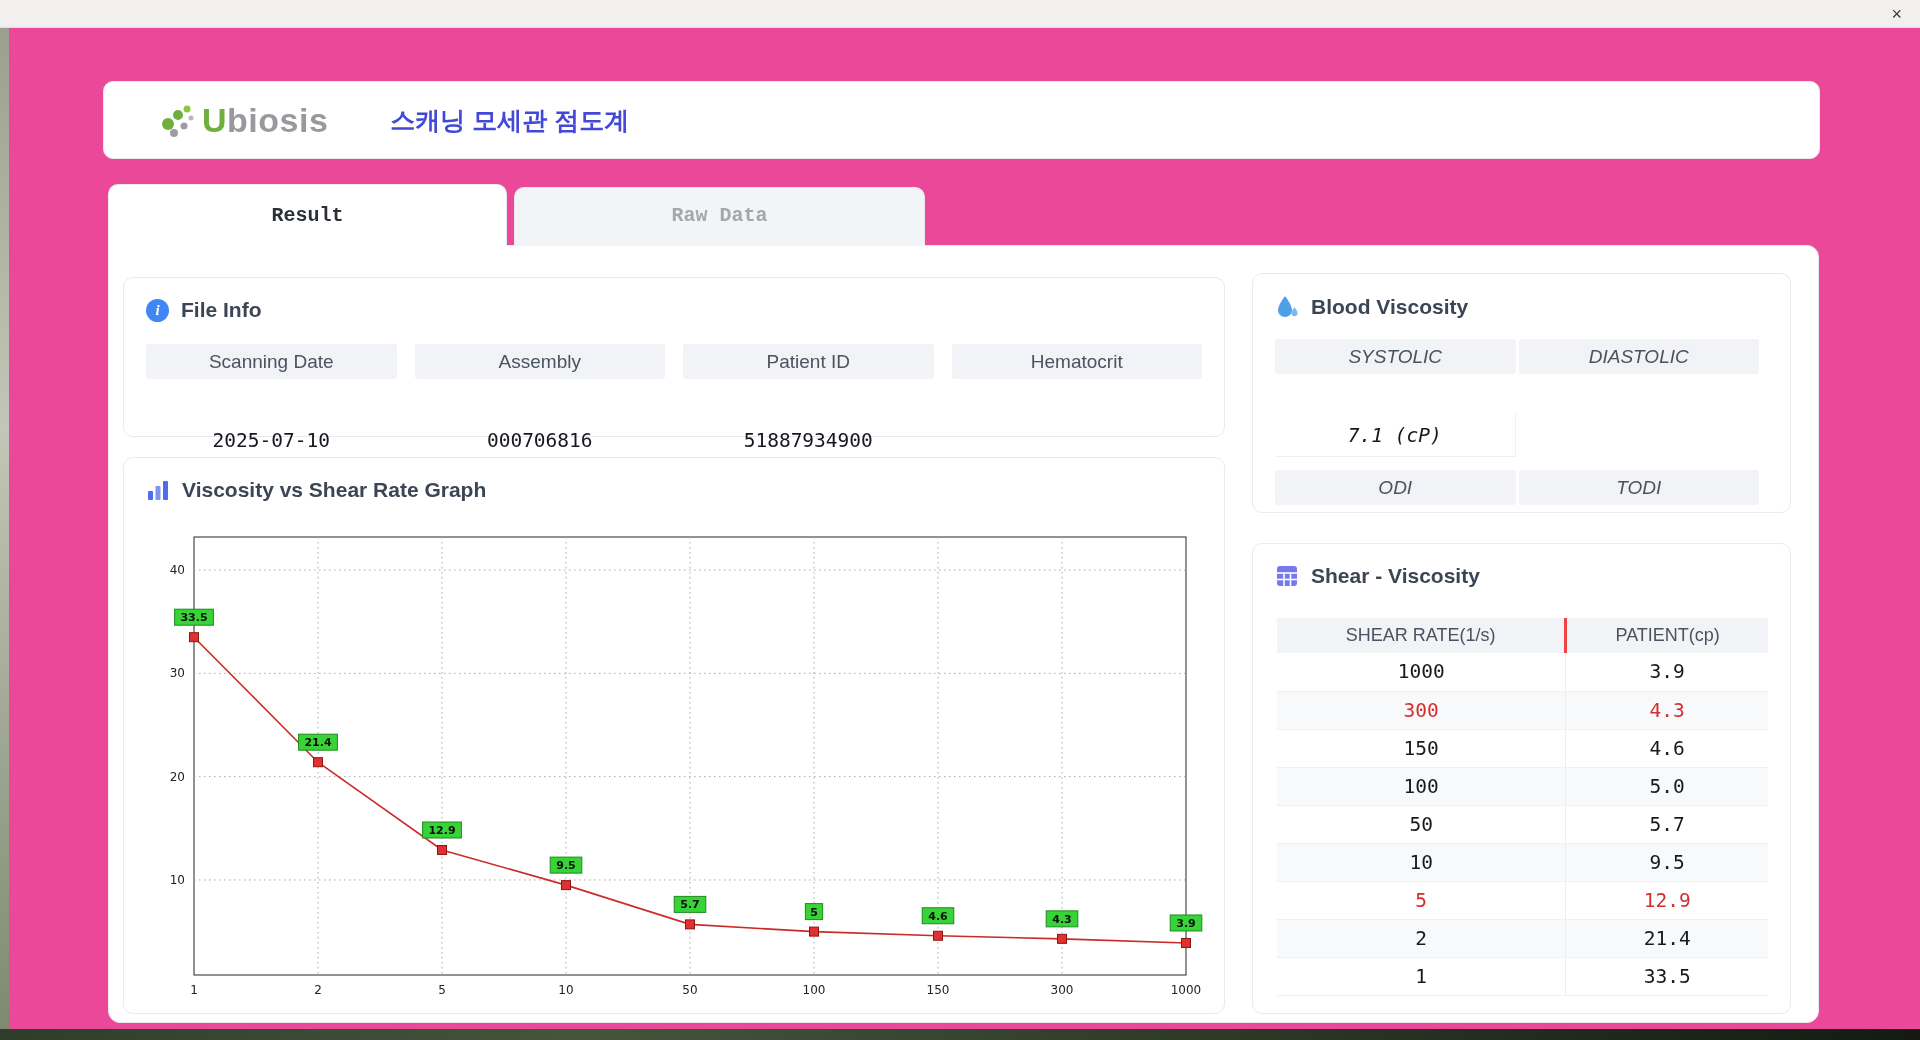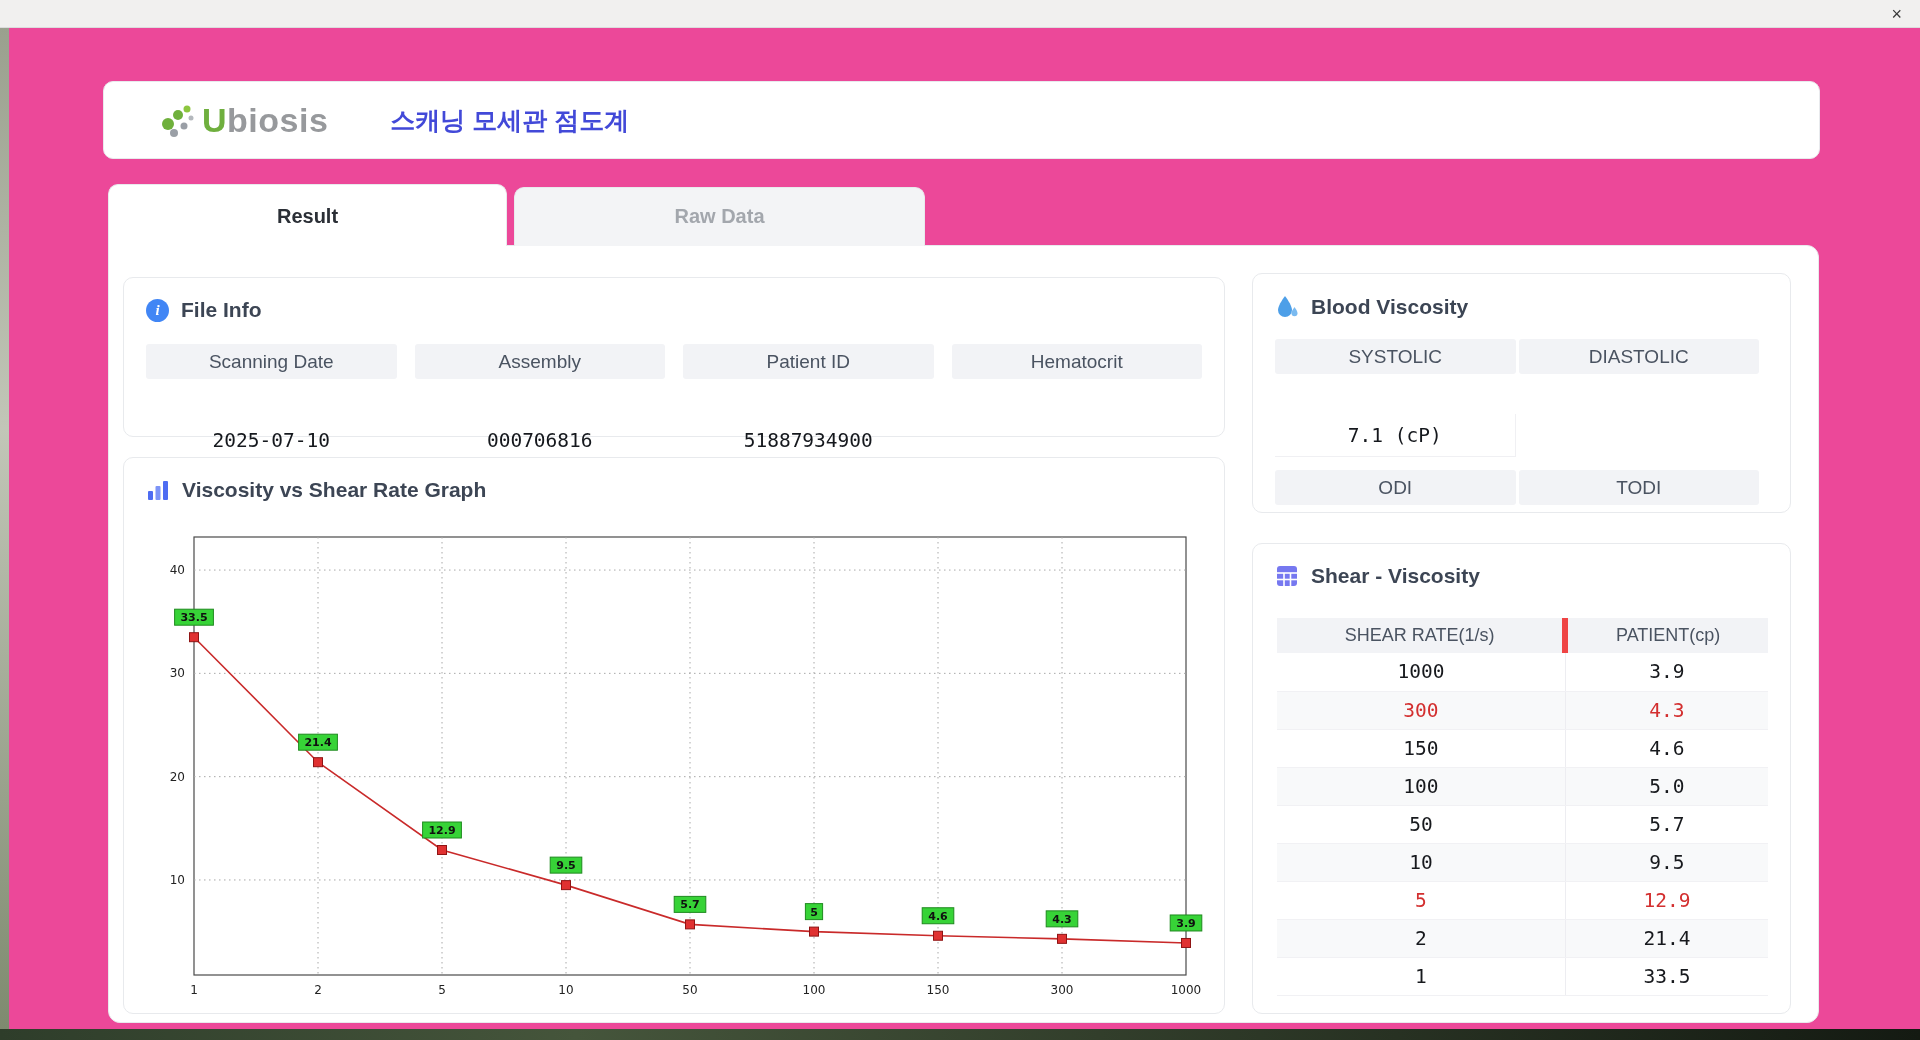--- a/index.html
+++ b/index.html
@@ -16,51 +16,51 @@
   
   .header-card { position:absolute; left:94px; top:53px; width:1717px; height:78px; border:1px solid #e8eaed; border-radius:10px; background:#fff; display:flex; align-items:center; }
   .logo { display:flex; align-items:center; gap:4px; margin-left:50px; }
   .logo-text { font-size:34px; font-weight:bold; letter-spacing:0.5px; }
   .logo-text .u { color:#6faf3e; }
   .logo-text .rest { color:#97999c; }
   .app-title { margin-left:62px; font-size:25px; font-weight:bold; color:#4249d8; }
 
   
   .tabs { position:absolute; left:99px; top:156px; width:1000px; height:63px; z-index:3; }
-  .tab { position:absolute; text-align:center; font-size:20px; font-weight:bold; border-radius:10px 10px 0 0; }
+  .tab { position:absolute; text-align:center; font-size:20px; font-weight:bold; border-radius:10px 10px 0 0;font-family:Liberation Mono, monospace; }
   .tab.active { left:0; top:0; width:399px; height:62px; line-height:62px; background:#fff; border:1px solid #e8eaed; border-bottom:none; color:#2b2f36; z-index:3; }
   .tab.inactive { left:406px; top:3px; width:411px; height:59px; line-height:56px; background:#f3f4f6; border:1px solid #e8eaed; border-bottom:none; color:#a3a7ad; z-index:1; }
 
   
   .main-panel { position:absolute; left:99px; top:217px; width:1711px; height:778px; border:1px solid #e8eaed; border-radius:0 12px 12px 12px; background:#fff; z-index:2; }
   .card { position:absolute; background:#fff; border:1px solid #e8eaed; border-radius:10px; }
   .card-head { position:absolute; left:22px; top:20px; display:flex; align-items:center; gap:12px; font-size:21px; font-weight:bold; color:#3c4554; z-index:2; }
   .icon-info { width:23px; height:23px; border-radius:50%; background:#4186f5; color:#fff; display:flex; align-items:center; justify-content:center; font:italic bold 15px "Liberation Serif", serif; }
 
   .file-info-card { left:14px; top:31px; width:1102px; height:160px; }
   .fi-fields { position:absolute; left:22px; right:22px; top:66px; display:grid; grid-template-columns:repeat(4,1fr); column-gap:18px; }
   .flabel { height:35px; background:#f2f3f6; border-radius:3px; display:flex; align-items:center; justify-content:center; font-size:19px; color:#4a5361; }
   .fvalue { height:43px; display:flex; align-items:center; justify-content:center; font-size:19.5px; color:#15181d;margin-top:40px; }
 
   .graph-card { left:14px; top:211px; width:1102px; height:557px; }
   .chart-svg { position:absolute; left:0; top:0; z-index:1; }
   .chart-svg .tick { font:12px "DejaVu Sans", sans-serif; fill:#222; }
   .chart-svg .ptlabel { font:bold 11px "DejaVu Sans", sans-serif; fill:#101010; }
 
   .bv-card { left:1143px; top:27px; width:539px; height:240px; }
-  .bv-grid { position:absolute; left:22px; right:31px; top:65px; }
+  .bv-grid { position:absolute; left:22px; right:31px; top:65px;font-style:italic; }
   .bv-pair { margin-bottom:13px; }
   .bv-labels, .bv-values { display:grid; grid-template-columns:1fr 1fr; column-gap:3px; }
   .bv-values .fvalue { border-bottom:1px solid #f0f0f3; }
   .bv-values .fvalue:first-child { border-right:1px solid #f0f0f3; }
 
   .sv-card { left:1143px; top:297px; width:539px; height:471px; }
   .sv-table { position:absolute; left:24px; top:74px; width:491px; border-collapse:collapse; }
   .sv-table th { height:35px; background:#f2f3f6; font-size:18px; font-weight:500; color:#4a5361; }
-  .sv-table th:first-child { border-right:6px solid #ef4444; }
+  .sv-table th:first-child { border-right:3px solid #ef4444; }
   .sv-table td { height:38px; text-align:center; font-size:19.5px; color:#17191d; border-bottom:1px solid #f1f1f4; }
   .sv-table td:first-child { border-right:1px solid #ededf1; }
   .sv-table tbody tr:nth-child(even) { background:#f8f9fa; }
 </style>
 </head>
 <body>
 
 <div class="titlebar">
   <span class="close-btn">×</span>
 </div>

